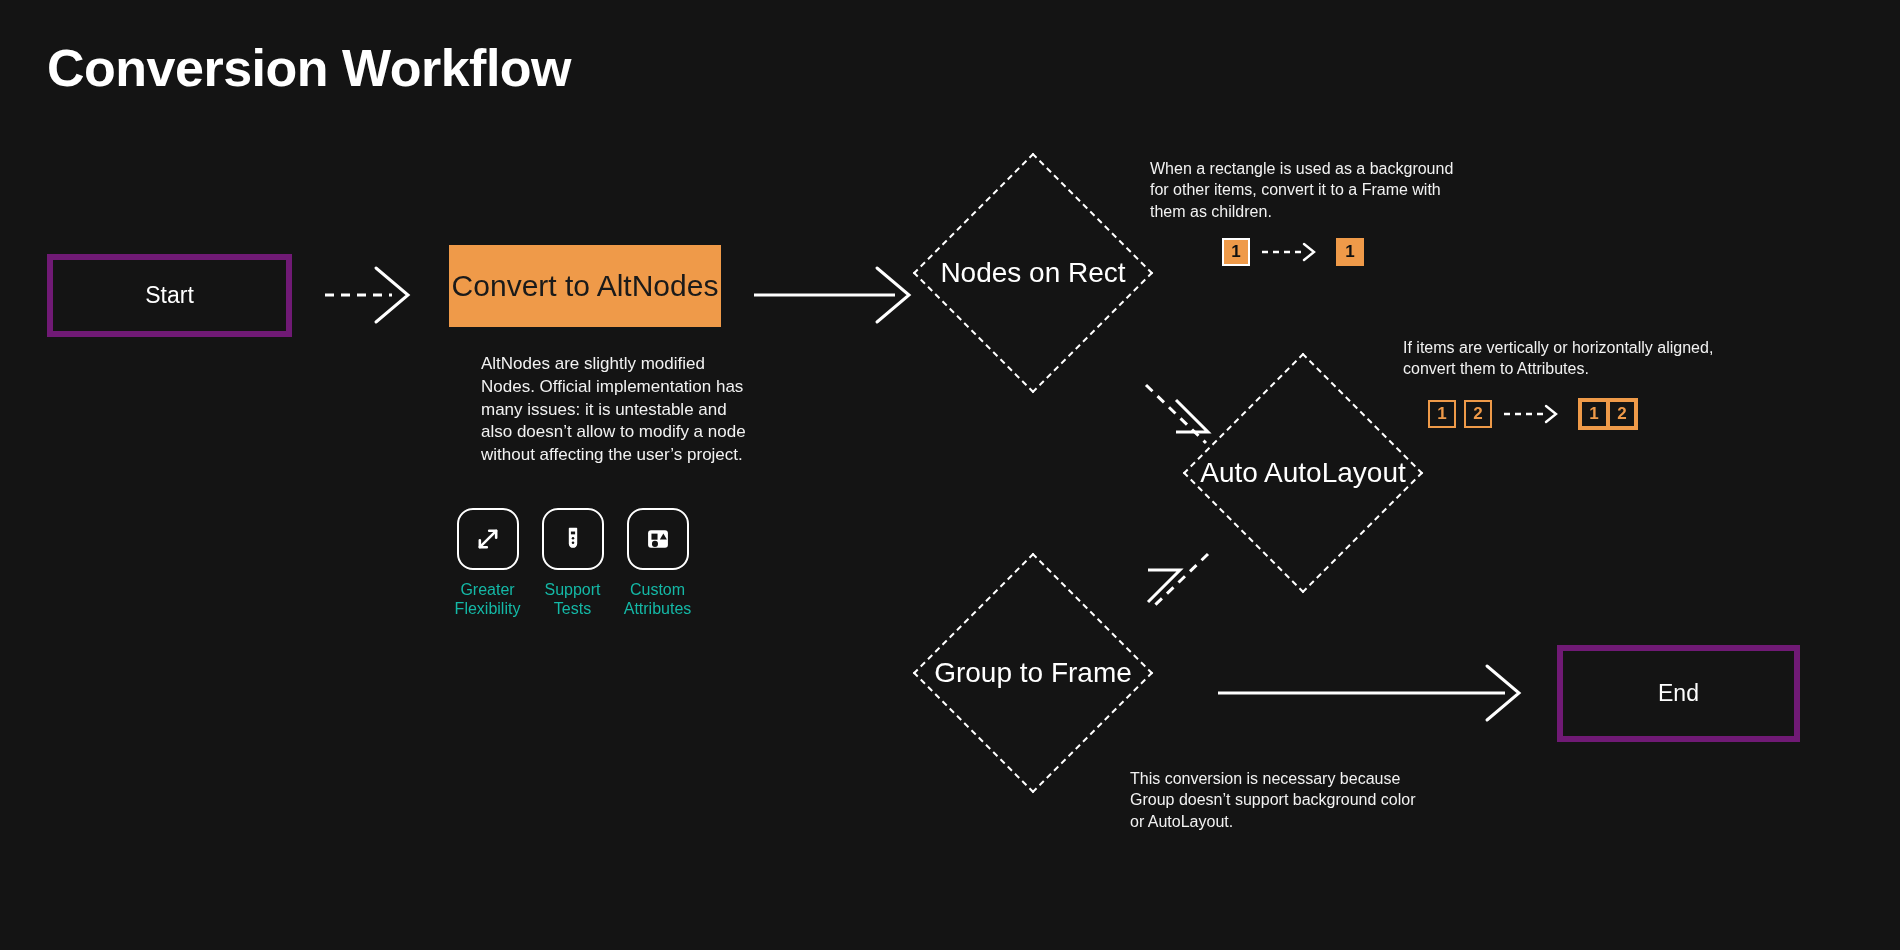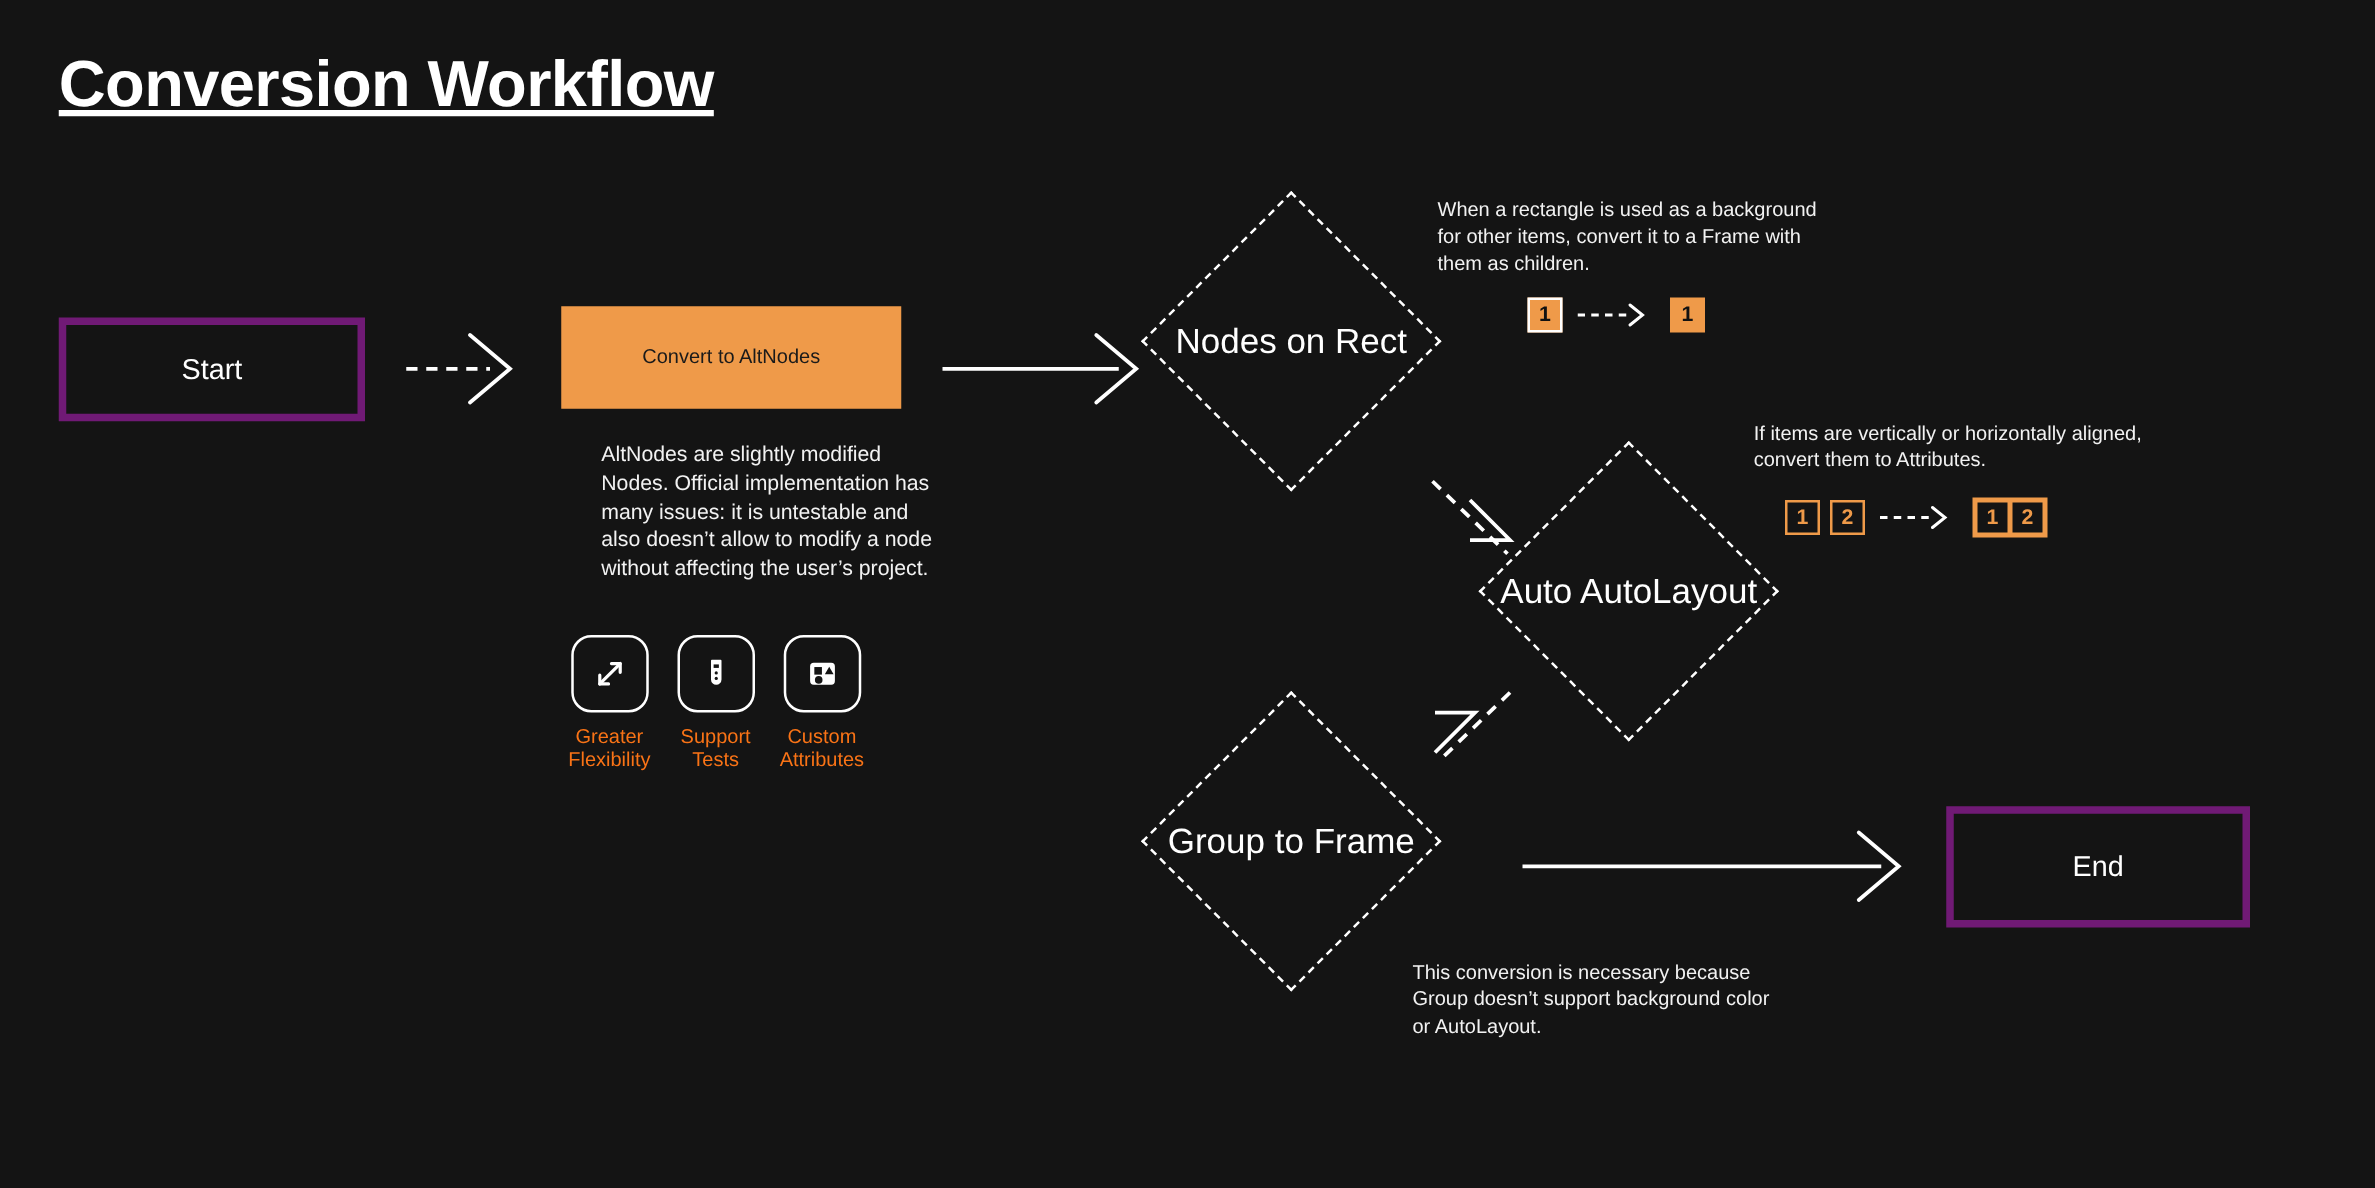--- a/index.html
+++ b/index.html
@@ -27,21 +27,20 @@
   
   .page-title {
     position: absolute;
     left: 47px;
     top: 38px;
     font-size: 52px;
     font-weight: bold;
     letter-spacing: -0.5px;
     color: #ffffff;
     white-space: nowrap;
-    text-decoration: underline;
   }
 
   
   .node {
     position: absolute;
   }
 
   
   .rect-box {
     border: 6px solid #701a75;
@@ -53,21 +52,21 @@
     color: #ffffff;
   }
 
   
   .orange-box {
     background: #ef9a49;
     color: #1a1a1a;
     display: flex;
     align-items: center;
     justify-content: center;
-    font-size: 16px;
+    font-size: 30px;
     font-weight: 500;
   }
 
   
   .diamond-wrap {
     position: absolute;
   }
   .diamond-shape {
     position: absolute;
     left: 0;
@@ -125,21 +124,21 @@
     display: flex;
     align-items: center;
     justify-content: center;
     background: transparent;
   }
   .feature-label {
     margin-top: 10px;
     font-size: 16px;
     line-height: 1.2;
     text-align: center;
-    color: #f97316;
+    color: #14b8a6;
     white-space: pre-line;
   }
 
   
   .badge-row {
     position: absolute;
     display: flex;
     align-items: center;
   }
   .badge {

